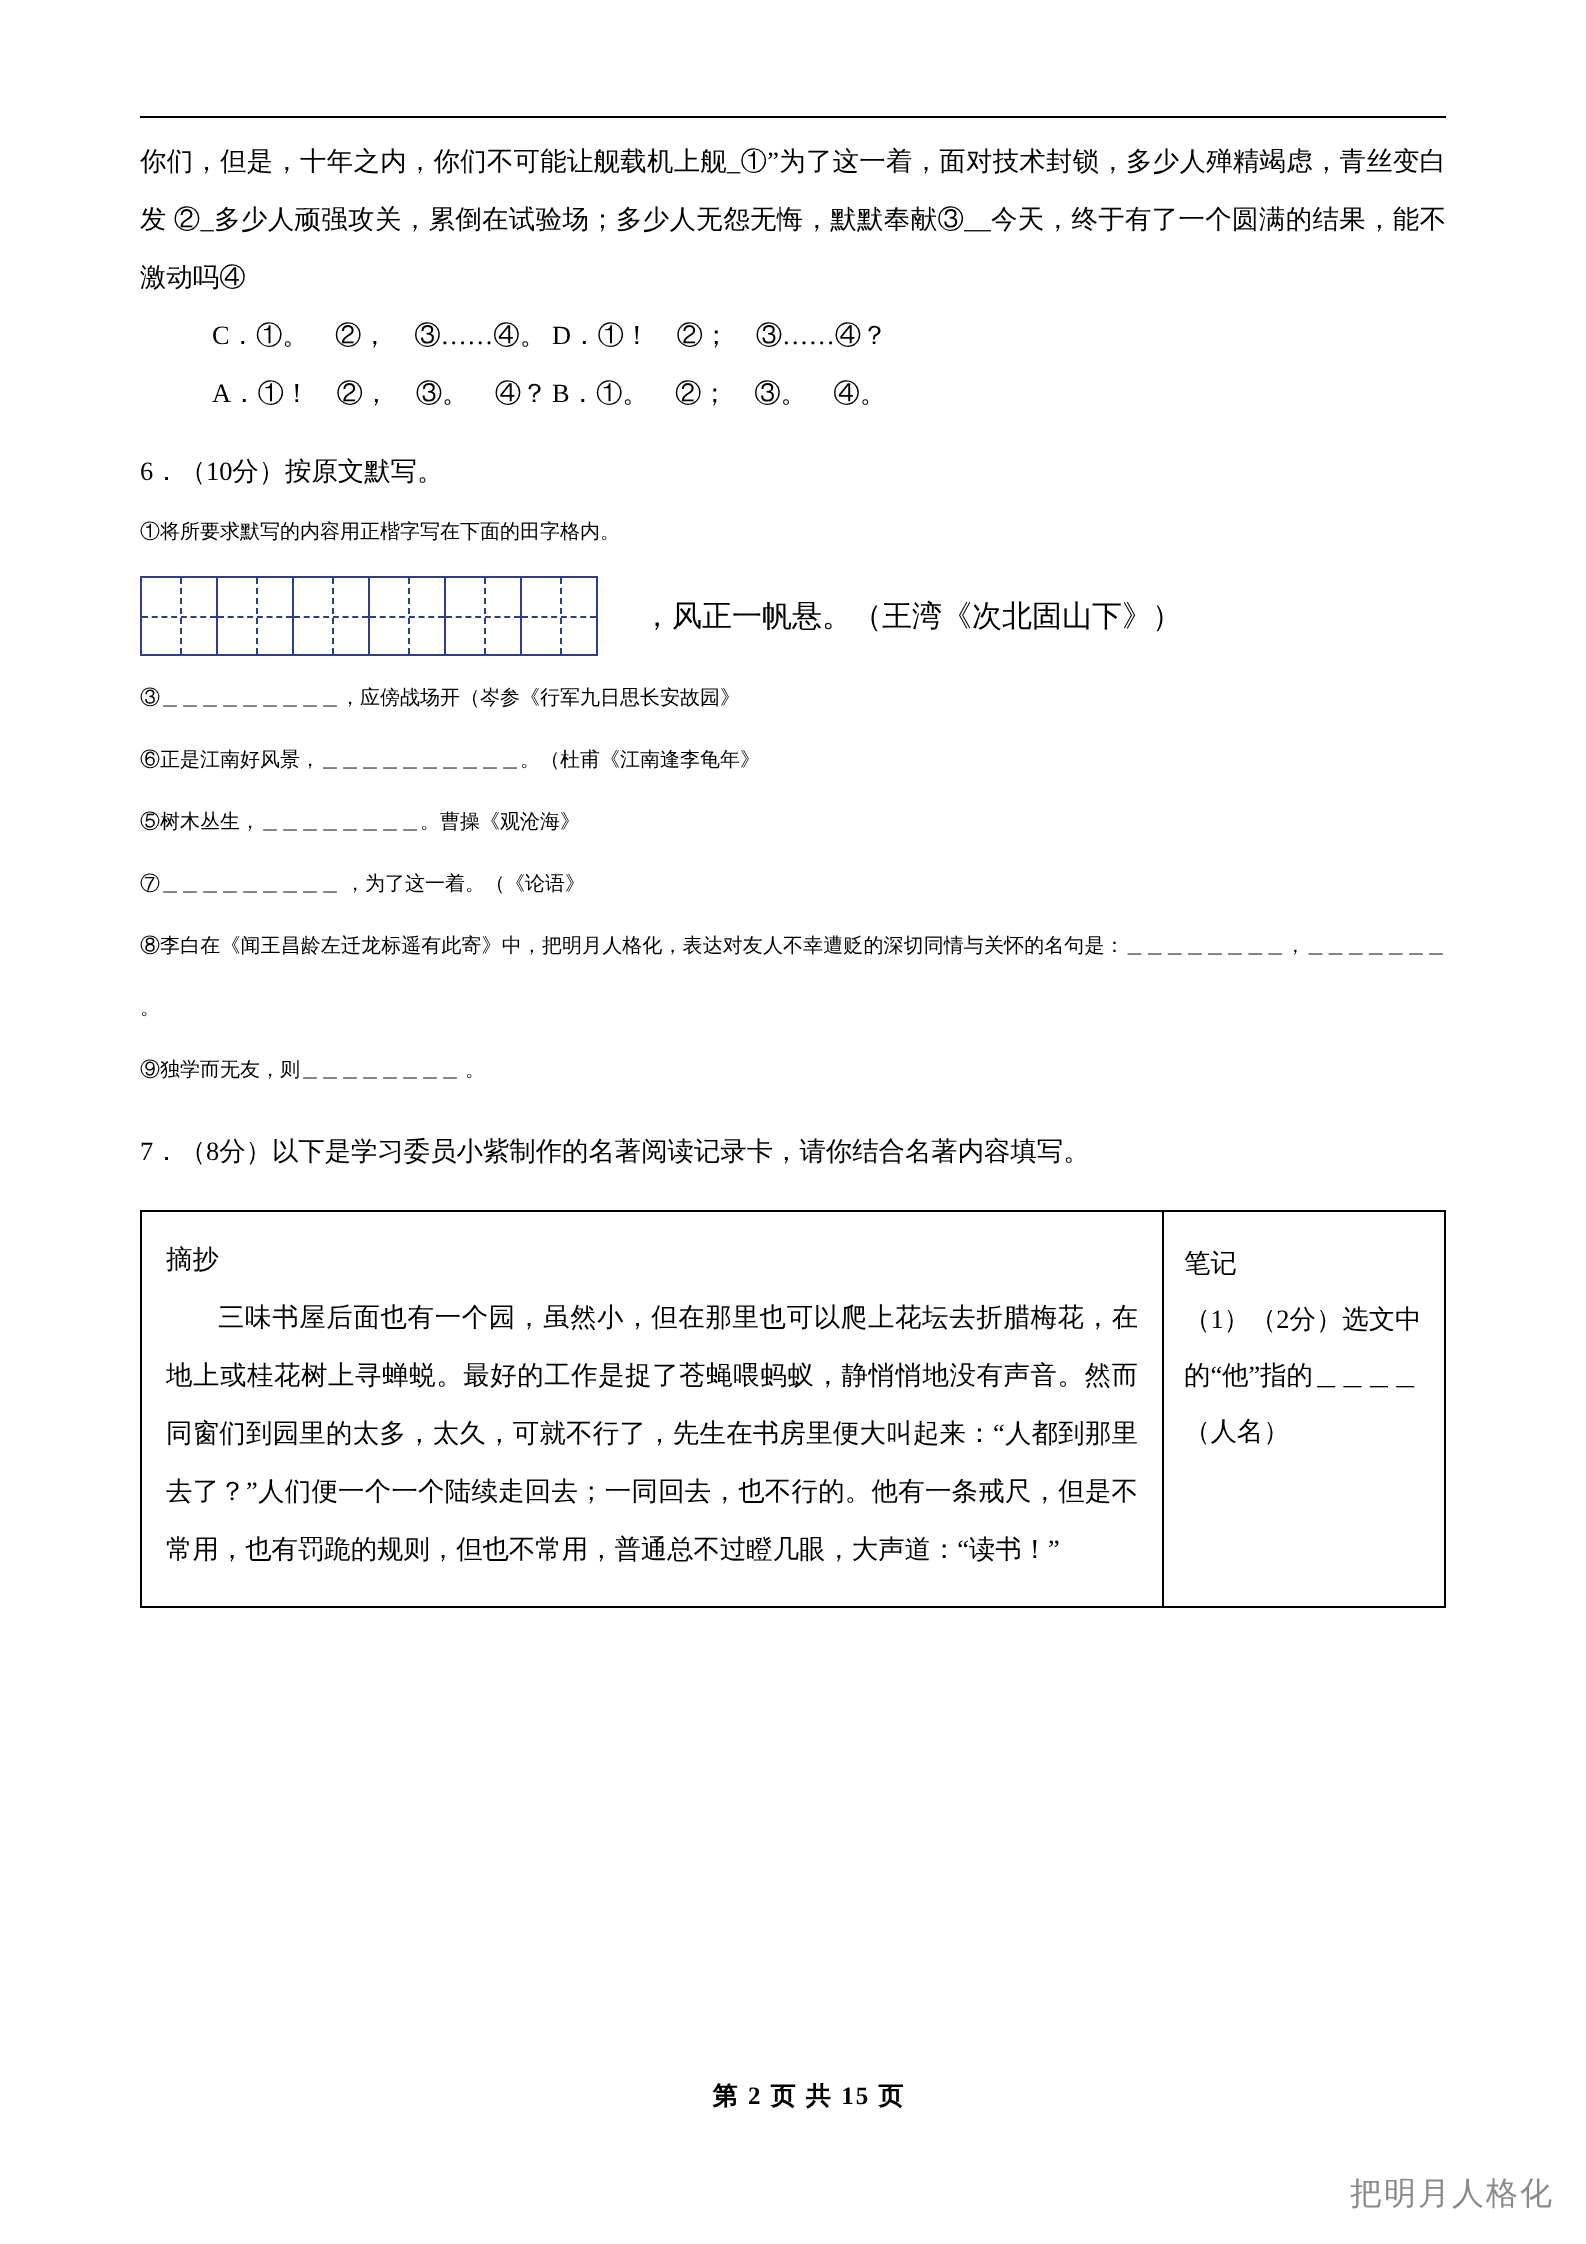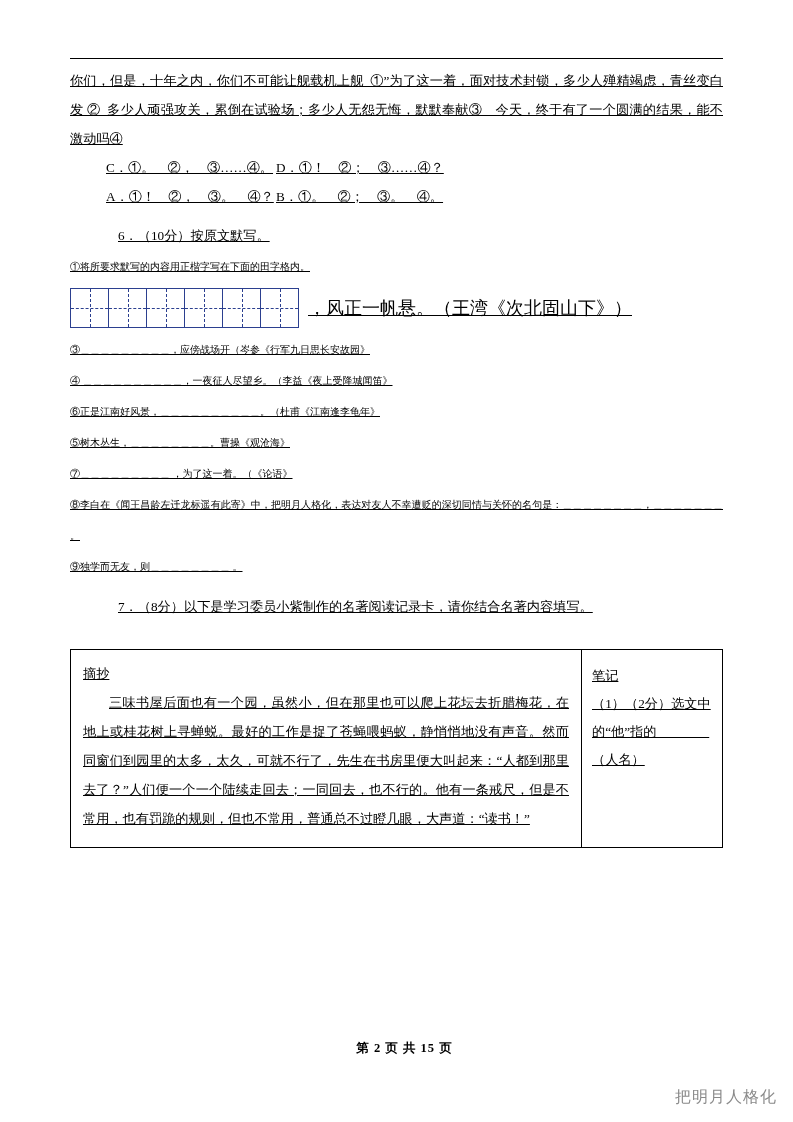--- a/index.html
+++ b/index.html
@@ -28,21 +28,20 @@
     left: 70px;
     right: 70px;
     top: 58px;
     border-top: 1px solid #000;
   }
   .content {
     position: absolute;
     left: 70px;
     right: 70px;
     top: 66px;
-    text-decoration: underline;
   }
   p {
     margin: 0;
     font-size: 13.2px;
     line-height: 29px;
     text-align: justify;
   }
   .para-cont {
     text-indent: 0;
   }
@@ -53,21 +52,20 @@
     padding-left: 36px;
   }
   .choice {
     width: 170px;
     white-space: nowrap;
   }
   .q-head {
     font-size: 13.2px;
     line-height: 30px;
     margin-top: 10px;
-    margin-left: 48px;
   }
   .sub-line {
     font-size: 10px;
     line-height: 31px;
   }
 
   
   .tzg-wrap {
     display: flex;
     align-items: center;
@@ -94,28 +92,28 @@
     border-top: 1px dashed #2b3f8f;
   }
   .tzg-cell::after {
     content: "";
     position: absolute;
     top: 0; bottom: 0;
     left: 50%;
     border-left: 1px dashed #2b3f8f;
   }
   .tzg-after {
-    font-size: 18px;
-    margin-left: 9px;
+    font-size: 15px;
+    margin-left: 22px;
     white-space: nowrap;
   }
 
   
   .card {
-    margin-top: 27px;
+    margin-top: 14px;
     display: flex;
     border: 1px solid #000;
     box-sizing: border-box;
     justify-content: flex-end;
   }
   .card-left {
     flex: 1 1 auto;
     padding: 10px 12px 14px 12px;
     box-sizing: border-box;
     border-right: 1px solid #000;
@@ -188,21 +186,20 @@
         <div class="tzg-cell"></div>
         <div class="tzg-cell"></div>
         <div class="tzg-cell"></div>
         <div class="tzg-cell"></div>
         <div class="tzg-cell"></div>
       </div>
       <span class="tzg-after">，风正一帆悬。（王湾《次北固山下》）</span>
     </div>
 
     <p class="sub-line">③＿＿＿＿＿＿＿＿＿，应傍战场开（岑参《行军九日思长安故园》</p>
-    <p class="sub-line">④ ＿＿＿＿＿＿＿＿＿＿，一夜征人尽望乡。（李益《夜上受降城闻笛》</p>
     <p class="sub-line">⑥正是江南好风景，＿＿＿＿＿＿＿＿＿＿。（杜甫《江南逢李龟年》</p>
     <p class="sub-line">⑤树木丛生，＿＿＿＿＿＿＿＿。曹操《观沧海》</p>
     <p class="sub-line">⑦＿＿＿＿＿＿＿＿＿ ，为了这一着。（《论语》</p>
     <p class="sub-line">⑧李白在《闻王昌龄左迁龙标遥有此寄》中，把明月人格化，表达对友人不幸遭贬的深切同情与关怀的名句是：＿＿＿＿＿＿＿＿，＿＿＿＿＿＿＿ 。</p>
     <p class="sub-line">⑨独学而无友，则＿＿＿＿＿＿＿＿ 。</p>
 
     <p class="q-head">7．（8分）以下是学习委员小紫制作的名著阅读记录卡，请你结合名著内容填写。</p>
 
     <div class="card">
       <div class="card-left">

